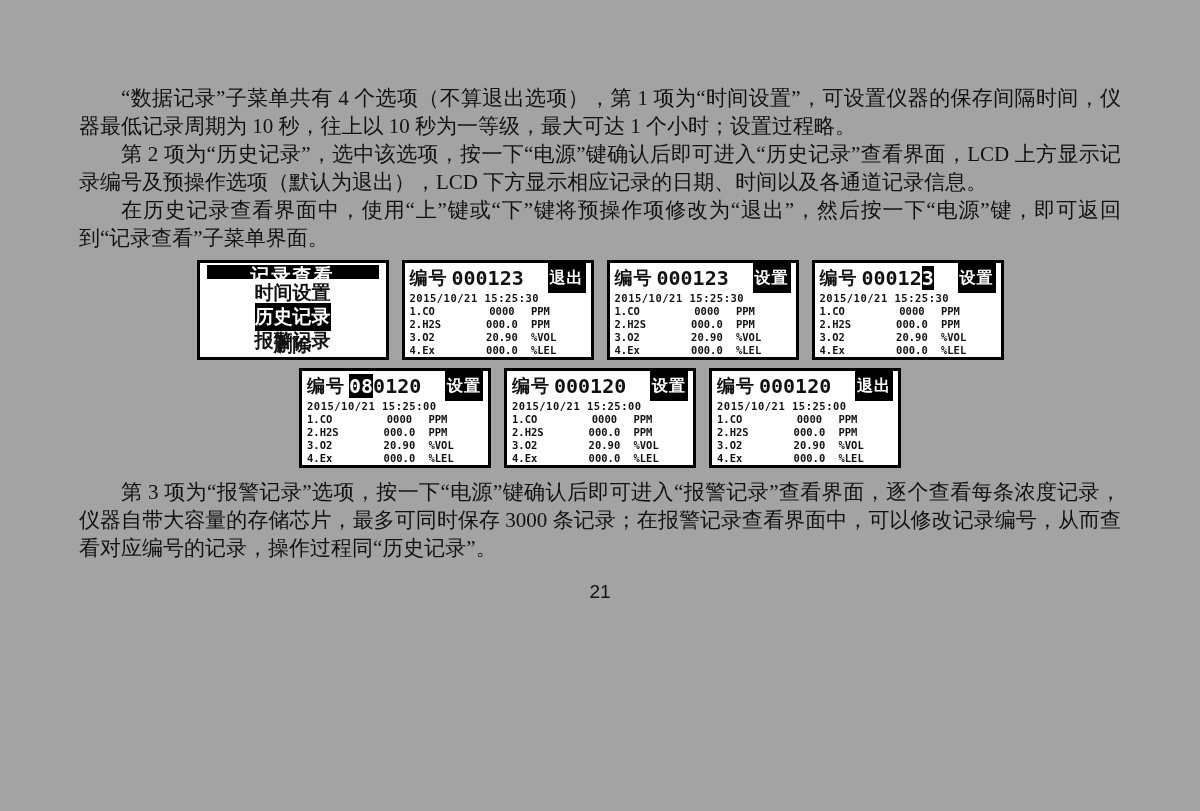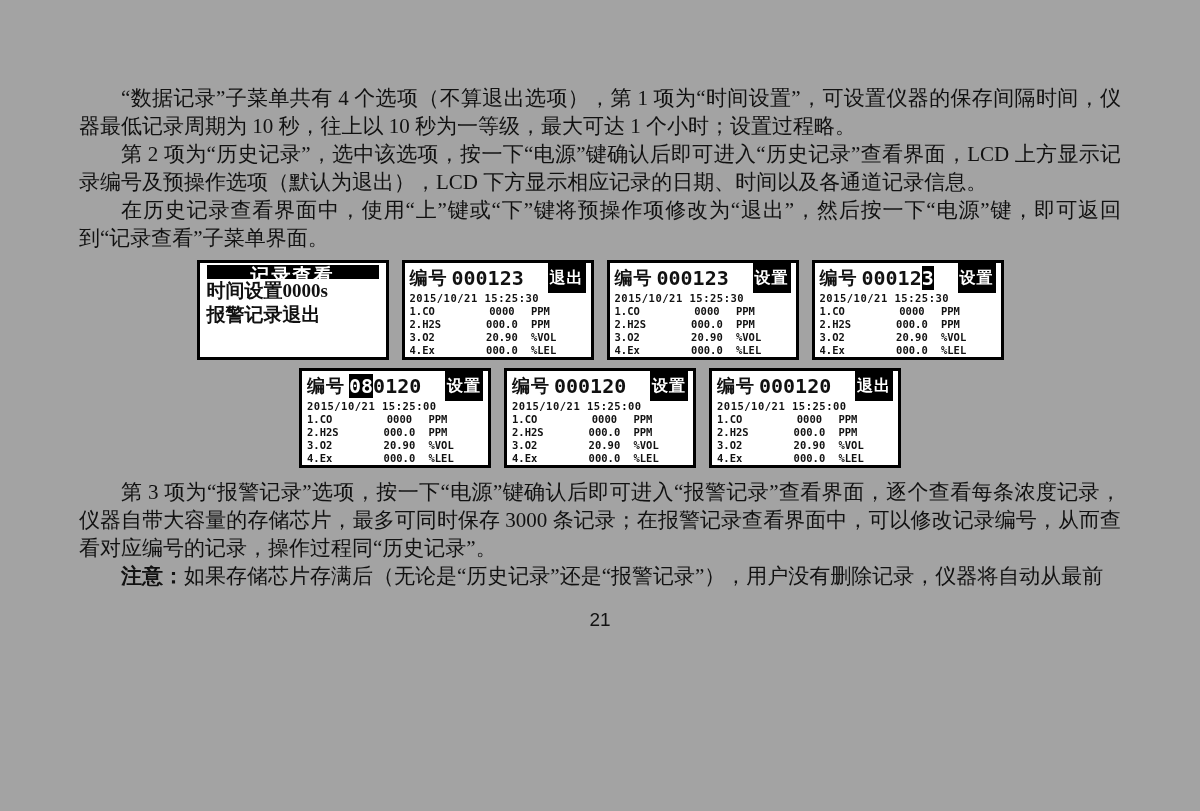--- a/index.html
+++ b/index.html
@@ -50,24 +50,26 @@
     height: 14px;
     line-height: 21px;
     background: #000;
     color: #fff;
     text-align: center;
     font-size: 19px;
     letter-spacing: 2px;
   }
   .menu-row {
     display: flex;
+    justify-content: space-between;
     align-items: center;
-    padding: 0 7px;
+    padding: 0 16px;
     height: 24px;
     font-size: 19px;
+    flex-direction: column;
   }
   .menu-left.selected { background: #000; color: #fff; }
 
   
   .rec-head {
     display: flex;
     align-items: center;
     padding: 3px 5px 0 5px;
     height: 26px;
   }
@@ -122,20 +124,24 @@
 
       <div class="screen-row">
 
         <div class="lcd">
           <div class="menu-title">记录查看</div>
           <div class="menu-row">
             <span class="menu-left">时间设置</span>
             <span class="menu-right">0000s</span>
           </div>
           <div class="menu-row">
+            <span class="menu-left selected">历史记录</span>
+            <span class="menu-right">删除</span>
+          </div>
+          <div class="menu-row">
             <span class="menu-left">报警记录</span>
             <span class="menu-right">退出</span>
           </div>
         </div>
 
         <div class="lcd">
           <div class="rec-head">
             <span class="rec-label">编号</span>
             <span class="rec-num"><span>000123</span><span class="inv"></span><span></span></span>
             <span class="rec-action">退出</span>
@@ -321,17 +327,16 @@
                 <span class="cv">000.0</span>
                 <span class="cu">%LEL</span>
               </div>
           </div>
         </div>
 
       </div>
     </div>
 
     <p class="para">第 3 项为“报警记录”选项，按一下“电源”键确认后即可进入“报警记录”查看界面，逐个查看每条浓度记录，仪器自带大容量的存储芯片，最多可同时保存 3000 条记录；在报警记录查看界面中，可以修改记录编号，从而查看对应编号的记录，操作过程同“历史记录”。</p>
-    <p class="para"><span class="note-label">注意：</span><span>如果存储芯片存满后（无论是“历史记录”还是“报警记录”），用户没有删除记录，仪器将自动从最前</span></p>
 
     <div class="page-number">21</div>
   </div>
 </div>
 
 </body></html>

